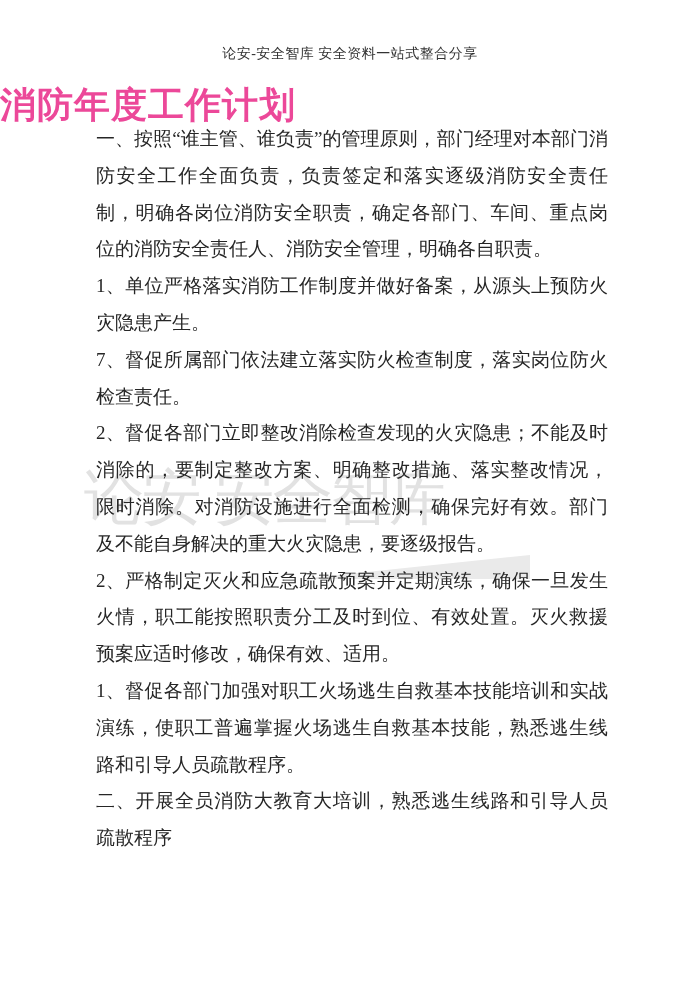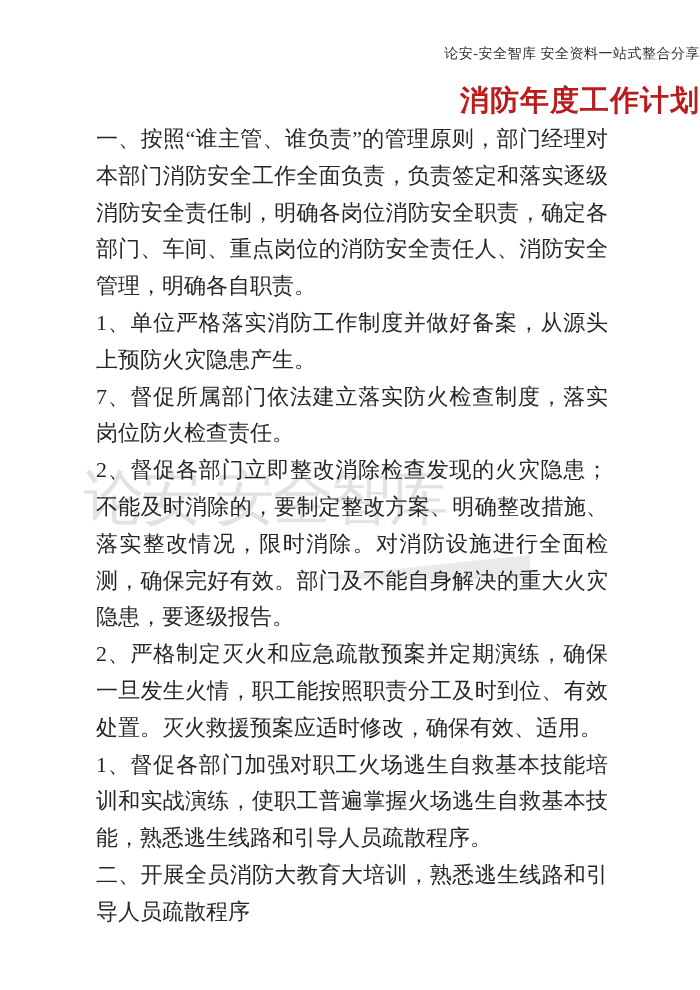--- a/index.html
+++ b/index.html
@@ -13,36 +13,36 @@
     height: 990px;
     background: #ffffff;
     overflow: hidden;
     font-family: "Liberation Serif", "DejaVu Serif", serif;
   }
   .doc-header {
     position: absolute;
     top: 45px;
     left: 0;
     right: 0;
-    text-align: right;
+    text-align: center;
     font-size: 14px;
     letter-spacing: 0.5px;
     color: #333333;
     z-index: 3;
   }
   .doc-title {
     position: absolute;
     top: 81px;
     left: 0;
     right: 0;
-    text-align: right;
-    font-size: 29px;
+    text-align: left;
+    font-size: 36px;
     font-weight: 700;
     letter-spacing: 1px;
-    color: #b91c1c;
+    color: #ec4899;
     z-index: 3;
   }
   .watermark {
     position: absolute;
     left: 84px;
     top: 466px;
     font-size: 60px;
     line-height: 1.05;
     white-space: nowrap;
     letter-spacing: -2px;
@@ -64,21 +64,21 @@
   .doc-body {
     position: absolute;
     left: 96px;
     top: 121px;
     width: 512px;
     z-index: 2;
   }
   .doc-body p {
     margin: 0;
     padding: 0;
-    font-size: 22px;
+    font-size: 19px;
     line-height: 36.8px;
     color: #262626;
     text-align: justify;
   }
 </style>
 </head>
 <body>
 
 <div class="page">
 

